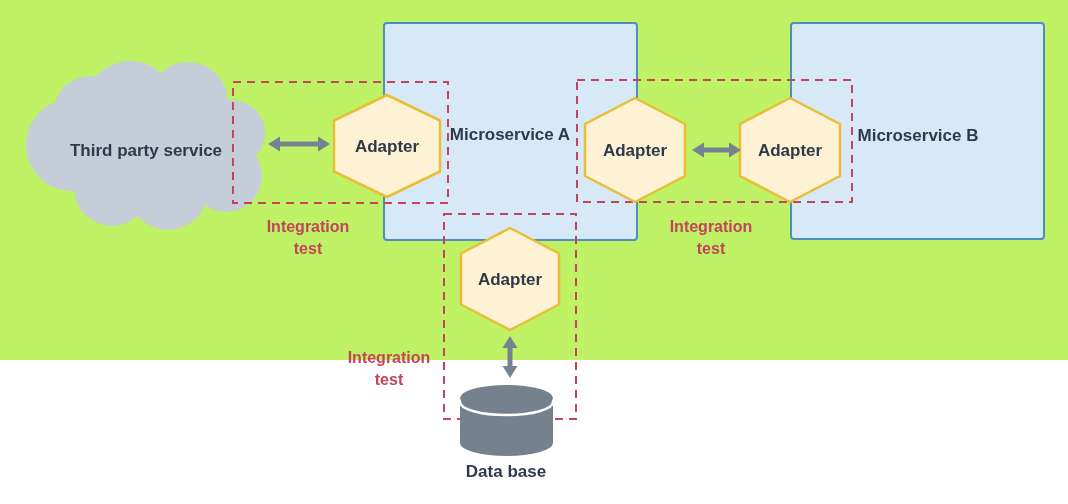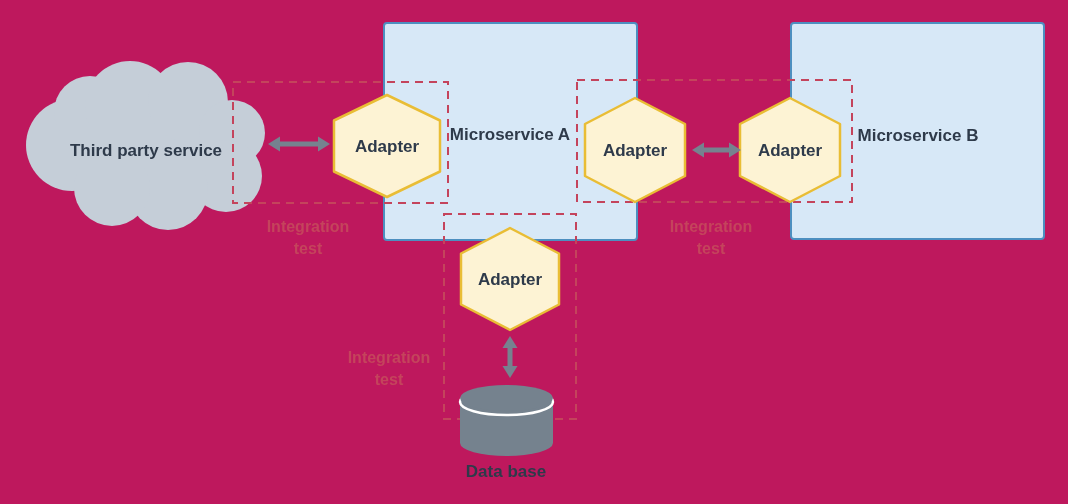--- a/index.html
+++ b/index.html
@@ -7,22 +7,22 @@
     padding: 0;
     background: #ffffff;
     width: 1068px;
     height: 504px;
     overflow: hidden;
     font-family: "Liberation Sans", sans-serif;
   }
   .stage {
     position: relative;
     width: 1068px;
-    height: 504px;
-    background: #be185d;
+    height: 360px;
+    background: #bef264;
   }
   svg { display: block; }
 
   .service-box {
     fill: var(--c-service_fill, #d7e8f7);
     stroke: var(--c-service_border, #4d8fc0);
     stroke-width: 2;
   }
   .cloud-part {
     fill: var(--c-cloud_fill, #c5ced8);

